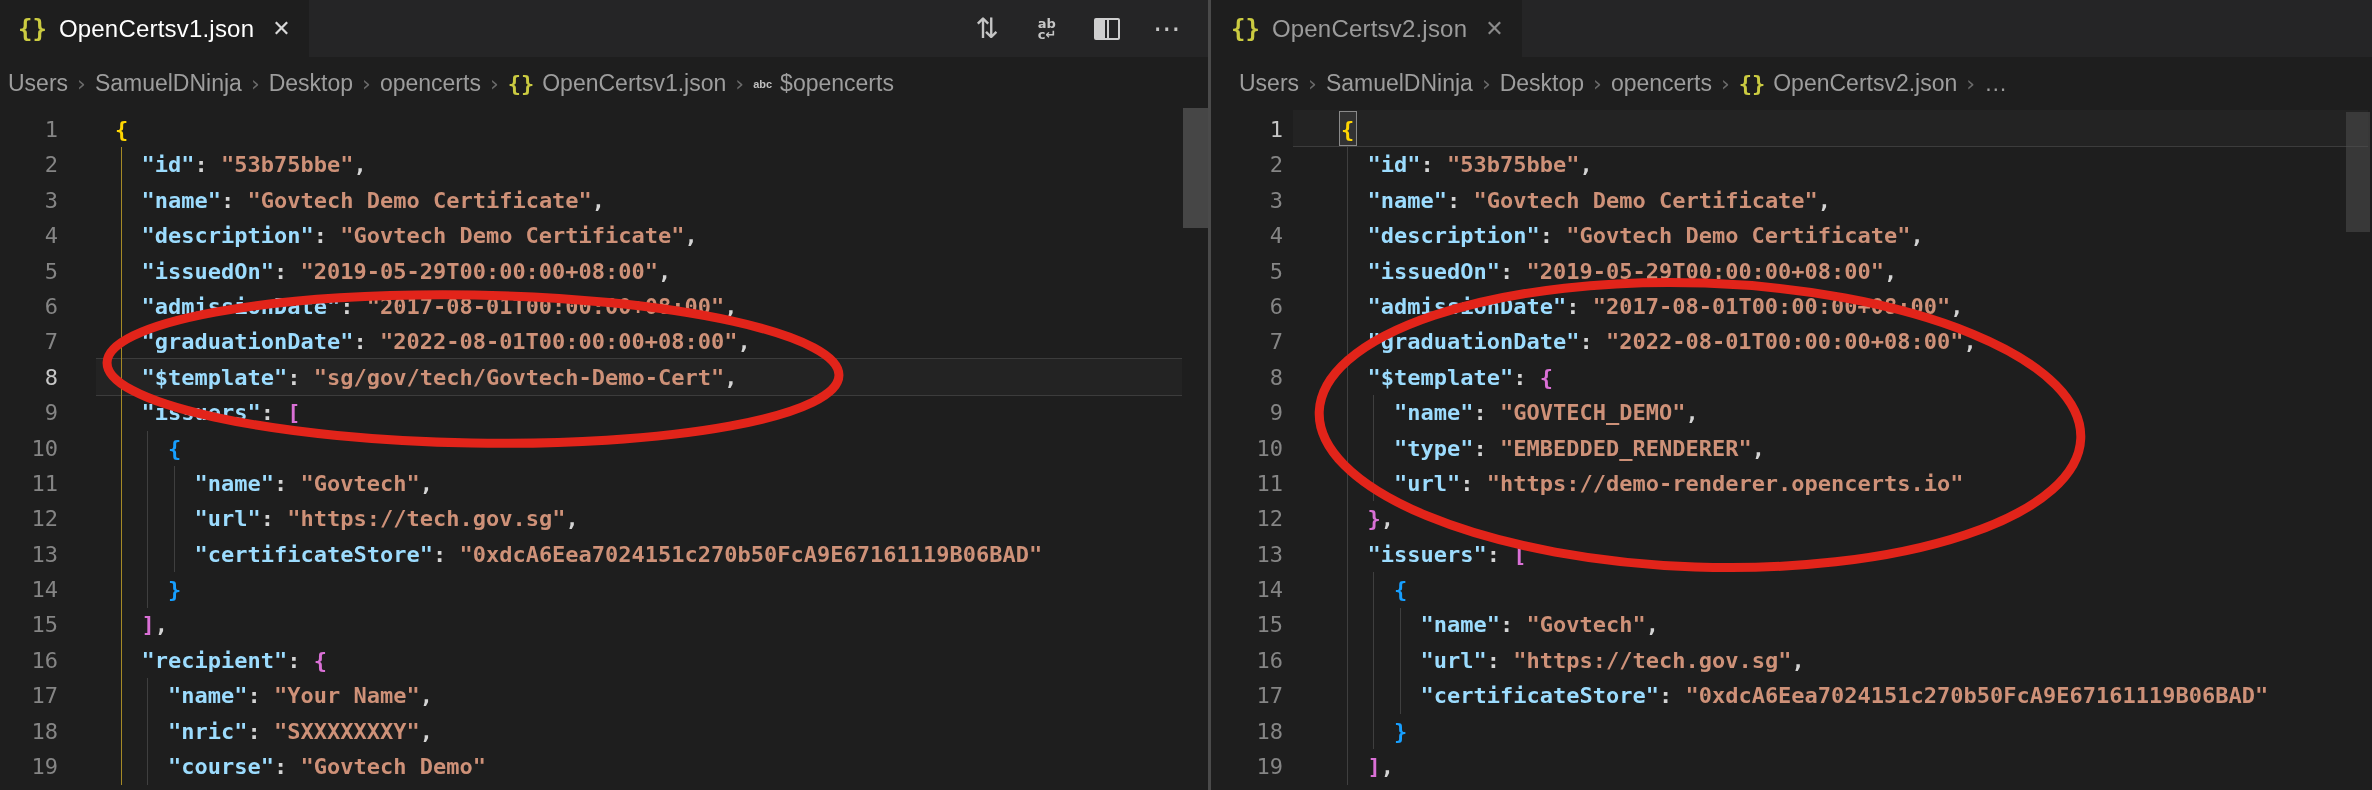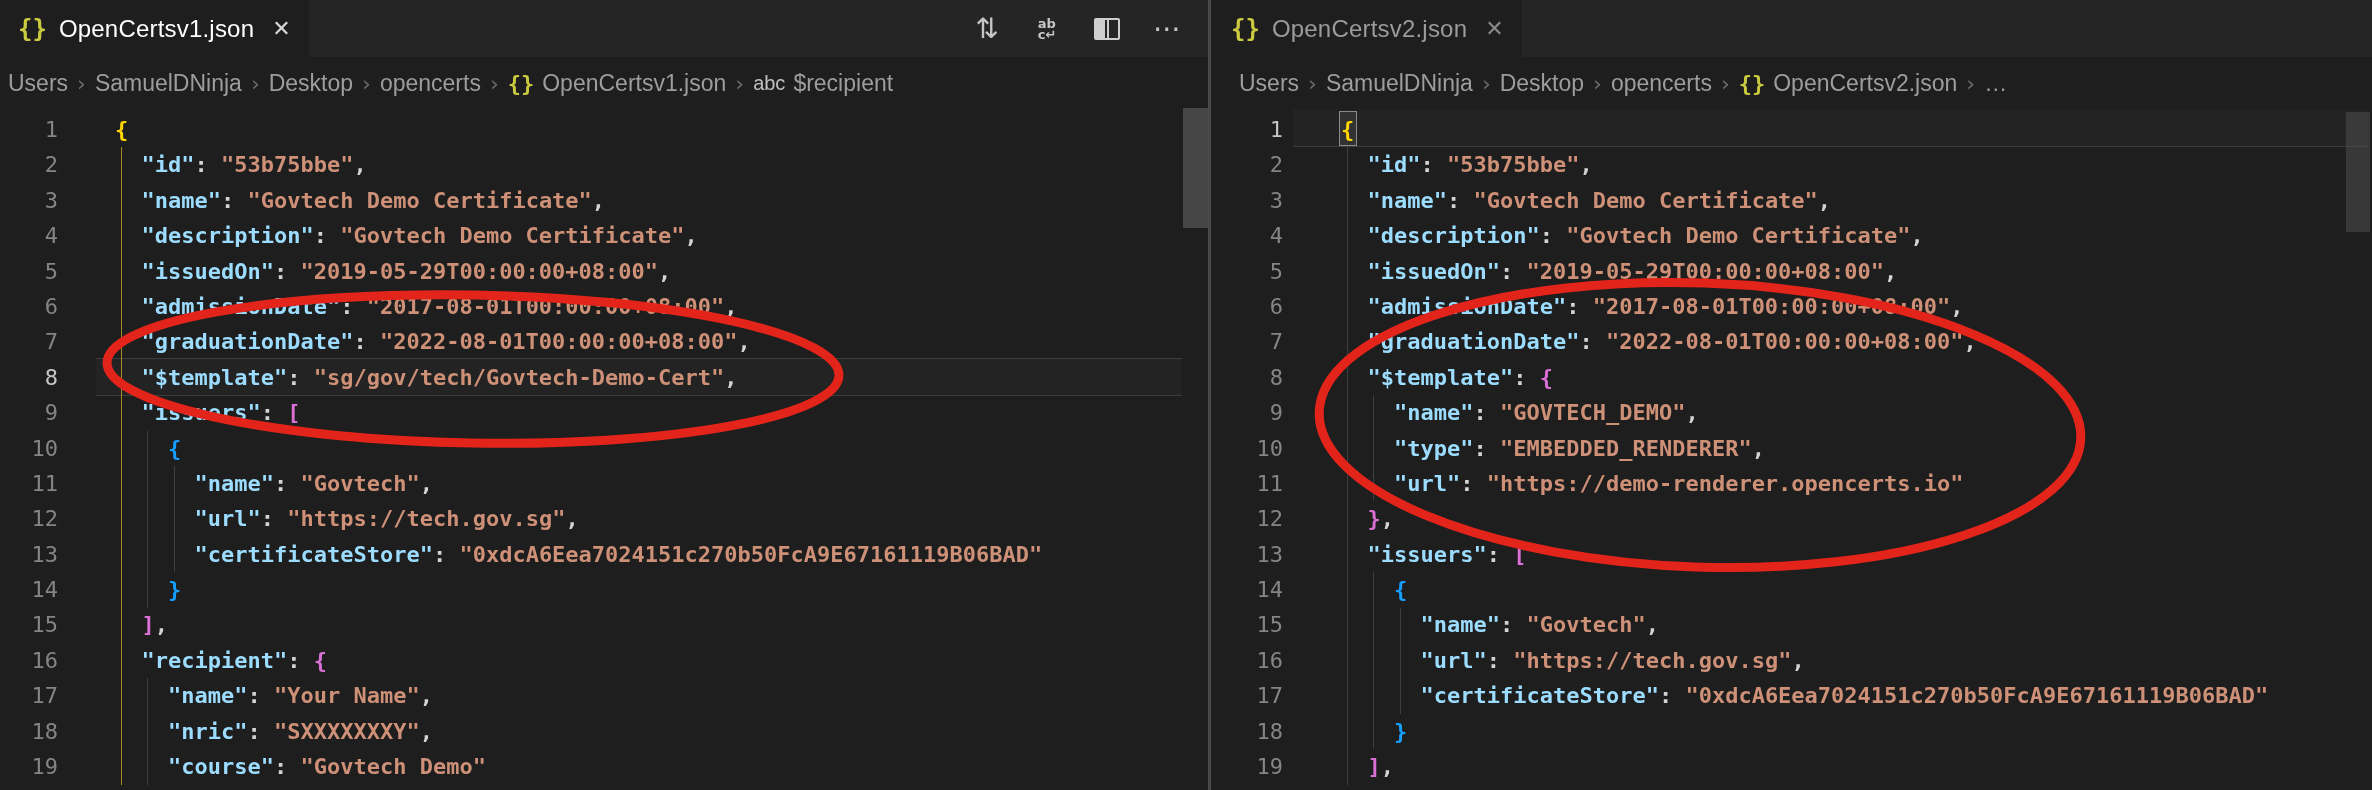--- a/index.html
+++ b/index.html
@@ -28,21 +28,21 @@
   .abc-icon{font-family:"DejaVu Sans",sans-serif;font-size:13px;font-weight:700;line-height:11px;color:#c5c5c5;text-align:left;}
   .split-icon{width:26px;height:22px;border:2px solid #cfcfcf;border-radius:2px;position:relative;box-sizing:border-box;}
   .split-icon::before{content:"";position:absolute;left:0;top:0;bottom:0;width:9px;background:#cfcfcf;}
   .split-icon::after{content:"";position:absolute;left:11px;top:0;bottom:0;width:2px;background:#cfcfcf;}
 
   .breadcrumb{position:absolute;top:57px;left:0;right:0;height:53px;display:flex;align-items:center;
     padding-left:var(--bc-pad);font-size:23px;color:#9d9d9d;white-space:nowrap;}
   .bc-item{display:flex;align-items:center;gap:8px;}
   .bc-sep{color:#6a6a6a;font-size:22px;margin:0 9px;font-family:"DejaVu Sans",sans-serif;}
   .bc-json{font-family:"DejaVu Sans Mono",monospace;font-weight:700;font-size:22px;color:#cbcb41;}
-  .bc-abc{font-size:20px;font-weight:400;color:#c0c0c0;letter-spacing:0;}
+  .bc-abc{font-size:11px;font-weight:700;color:#c0c0c0;letter-spacing:0;}
 
   .codearea{position:absolute;top:110px;left:0;right:0;bottom:0;}
   .gutter{position:absolute;top:2px;left:0;width:var(--gutter-w);text-align:right;
     font-family:"DejaVu Sans Mono",monospace;font-size:22px;font-weight:400;}
   .gutter .ln{height:35.4px;line-height:35.4px;}
   .lines{position:absolute;top:2px;left:0;right:0;padding-left:var(--col0);
     font-family:"DejaVu Sans Mono",monospace;font-size:22px;font-weight:700;}
   .cl{height:35.4px;line-height:35.4px;white-space:pre;}
   .tk-l{text-underline-offset:5px;}
 
@@ -98,21 +98,21 @@
           <span>opencerts</span>
         </span>
         <span class="bc-sep">›</span>
         <span class="bc-item">
           <span class="bc-json">{}</span>
           <span>OpenCertsv1.json</span>
         </span>
         <span class="bc-sep">›</span>
         <span class="bc-item">
           <span class="bc-abc">abc</span>
-          <span>$recipient</span>
+          <span>$opencerts</span>
         </span>
       </div>
     <div class="codearea">
       <div class="curline" style="left:96px;right:28px;top:248px;height:36px;"></div>
       <div class="gutter">
           <div class="ln" style="color: rgb(133, 133, 133);">1</div>
           <div class="ln" style="color: rgb(133, 133, 133);">2</div>
           <div class="ln" style="color: rgb(133, 133, 133);">3</div>
           <div class="ln" style="color: rgb(133, 133, 133);">4</div>
           <div class="ln" style="color: rgb(133, 133, 133);">5</div>

